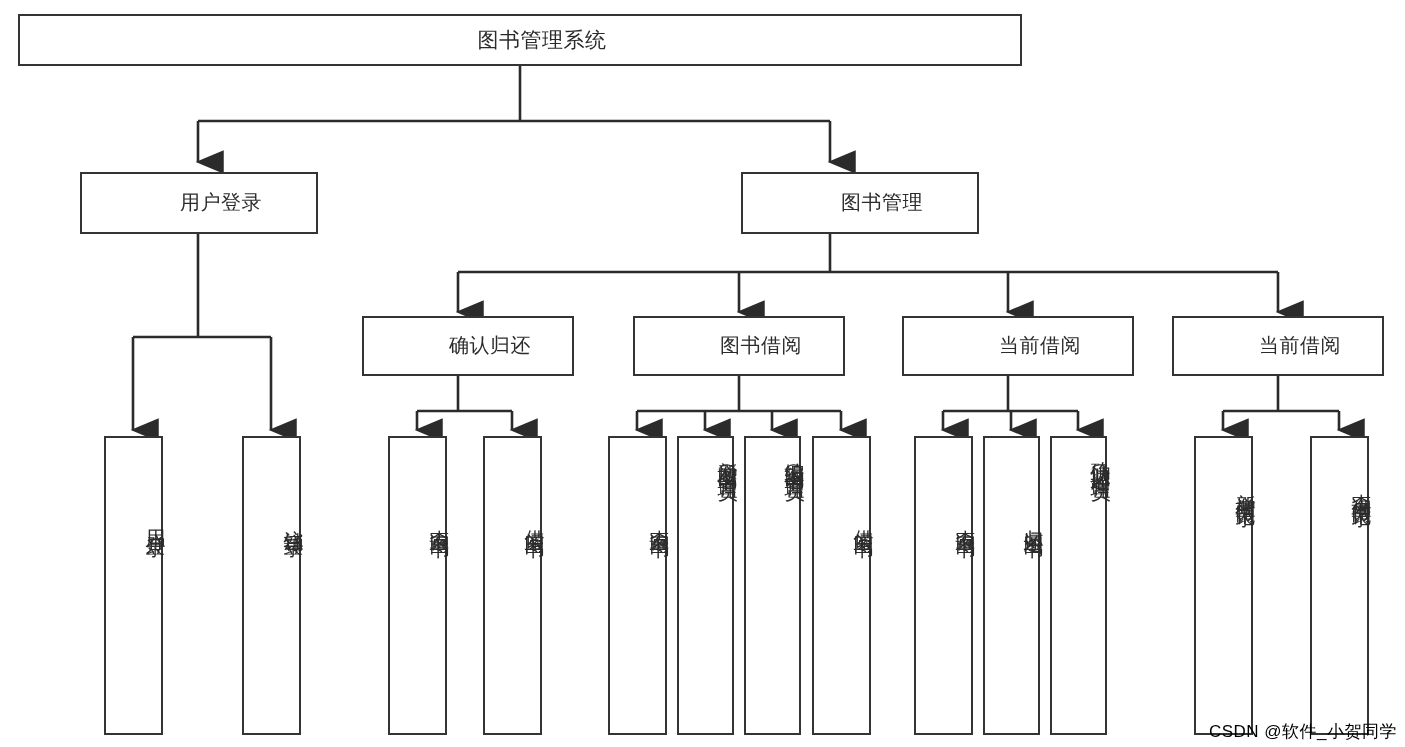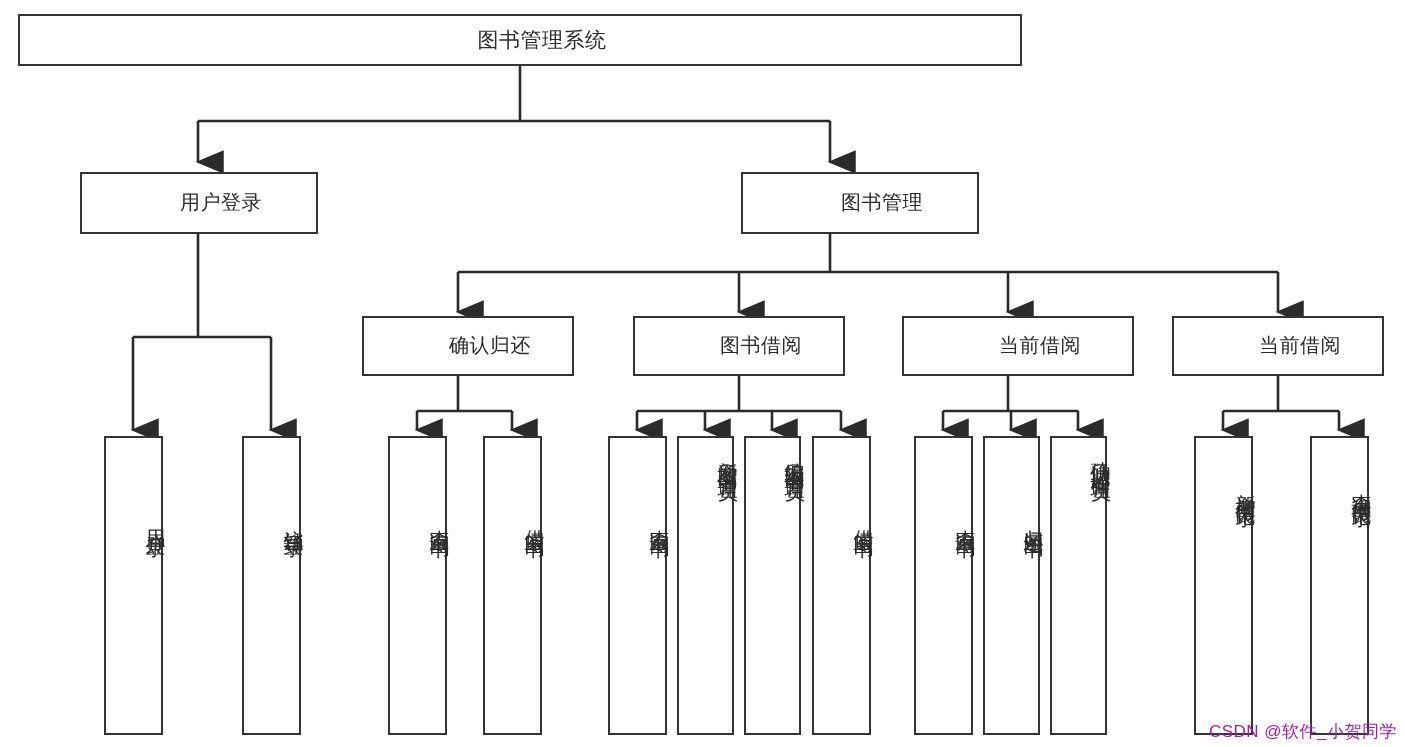--- a/index.html
+++ b/index.html
@@ -62,21 +62,21 @@
     font-size: 20px;
     line-height: 1.05;
     letter-spacing: 3px;
     white-space: nowrap;
   }
   #watermark {
     position: absolute;
     right: 8px;
     bottom: 4px;
     font-size: 17px;
-    color: #a21caf;
+    color: #000000;
     letter-spacing: 0.5px;
     white-space: nowrap;
     font-family: "Liberation Sans", "DejaVu Sans", sans-serif;
   }
 </style>
 </head>
 <body>
 
 <div id="canvas">
 

